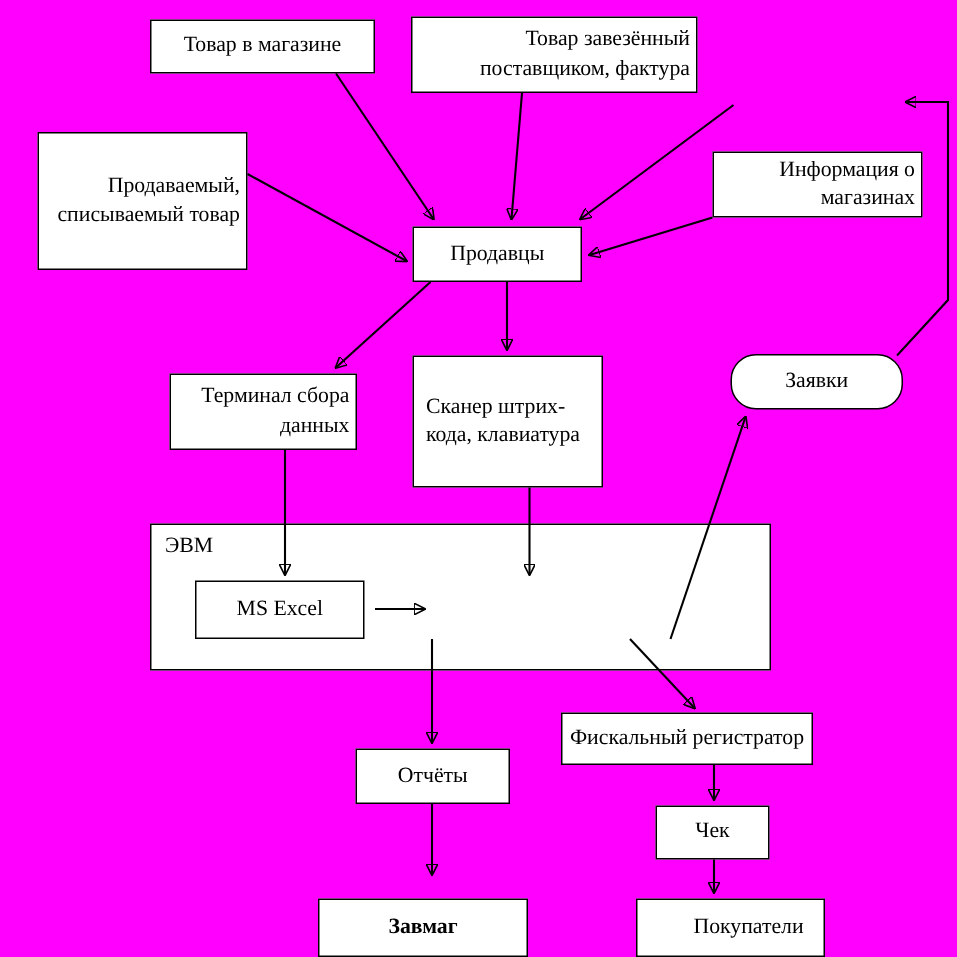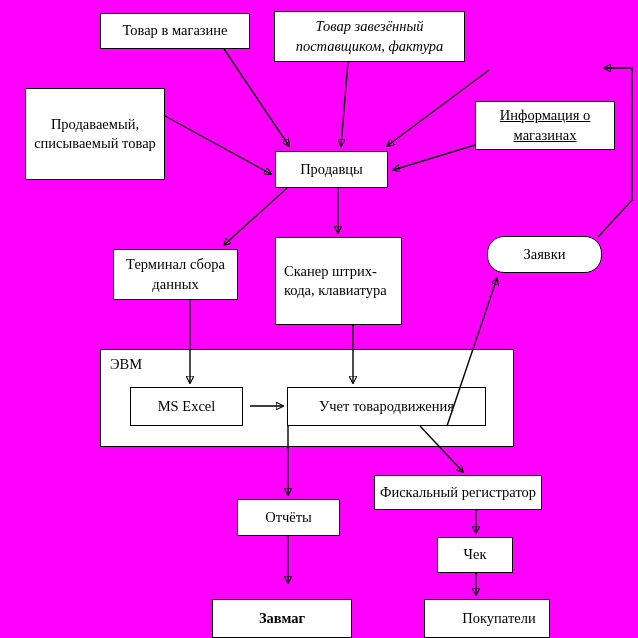--- a/index.html
+++ b/index.html
@@ -16,21 +16,21 @@
     font-family: "Liberation Serif", "DejaVu Serif", serif;
   }
   .node {
     position: absolute;
     box-sizing: border-box;
     background: #ffffff;
     border: 1.5px solid #000000;
     display: flex;
     align-items: center;
     justify-content: center;
-    text-align: center;
+    text-align: right;
     font-size: 14.5px;
     line-height: 1.32;
     color: #000000;
     padding: 2px 4px;
     z-index: 3;
   }
   .node.align-left {
     justify-content: flex-start;
     text-align: left;
     padding-left: 8px;
@@ -115,30 +115,30 @@
     <line x1="476" y1="573" x2="476" y2="595" marker-end="url(#arrow)"></line>
   </svg>
 
   <div class="group-box" style="left:100px; top:349px; width:414px; height:98px;"></div>
   <div class="group-label" style="left:110px; top:356px;">ЭВМ</div>
 
   <div class="node" style="left:100px; top:13px; width:150px; height:36px;">
     <span>Товар в магазине</span>
   </div>
 
-  <div class="node" style="left:274px; top:11px; width:191px; height:51px;font-style:italic;">
+  <div class="node" style="left:274px; top:11px; width:191px; height:51px;">
     <span>Товар завезённый поставщиком, фактура</span>
   </div>
 
 
   <div class="node" style="left:25px; top:88px; width:140px; height:92px;">
     <span>Продаваемый, списываемый товар</span>
   </div>
 
-  <div class="node" style="left:475px; top:101px; width:140px; height:49px;text-decoration:underline;">
+  <div class="node" style="left:475px; top:101px; width:140px; height:44px;">
     <span>Информация о магазинах</span>
   </div>
 
   <div class="node" style="left:275px; top:151px; width:113px; height:37px;">
     <span>Продавцы</span>
   </div>
 
   <div class="node" style="left:113px; top:249px; width:125px; height:51px;">
     <span>Терминал сбора данных</span>
   </div>
@@ -148,23 +148,20 @@
   </div>
 
   <div class="node" style="left:487px; top:236px; width:115px; height:37px;border-radius:17px;">
     <span>Заявки</span>
   </div>
 
   <div class="node" style="left:130px; top:387px; width:113px; height:39px; z-index:4;">
     <span>MS Excel</span>
   </div>
 
-  <div class="node" style="left:287px; top:387px; width:199px; height:39px; z-index:4;">
-    <span>Учет товародвижения</span>
-  </div>
 
   <div class="node" style="left:374px; top:475px; width:168px; height:35px;">
     <span>Фискальный регистратор</span>
   </div>
 
   <div class="node" style="left:237px; top:499px; width:103px; height:37px;">
     <span>Отчёты</span>
   </div>
 
   <div class="node" style="left:437px; top:537px; width:76px; height:36px;">

